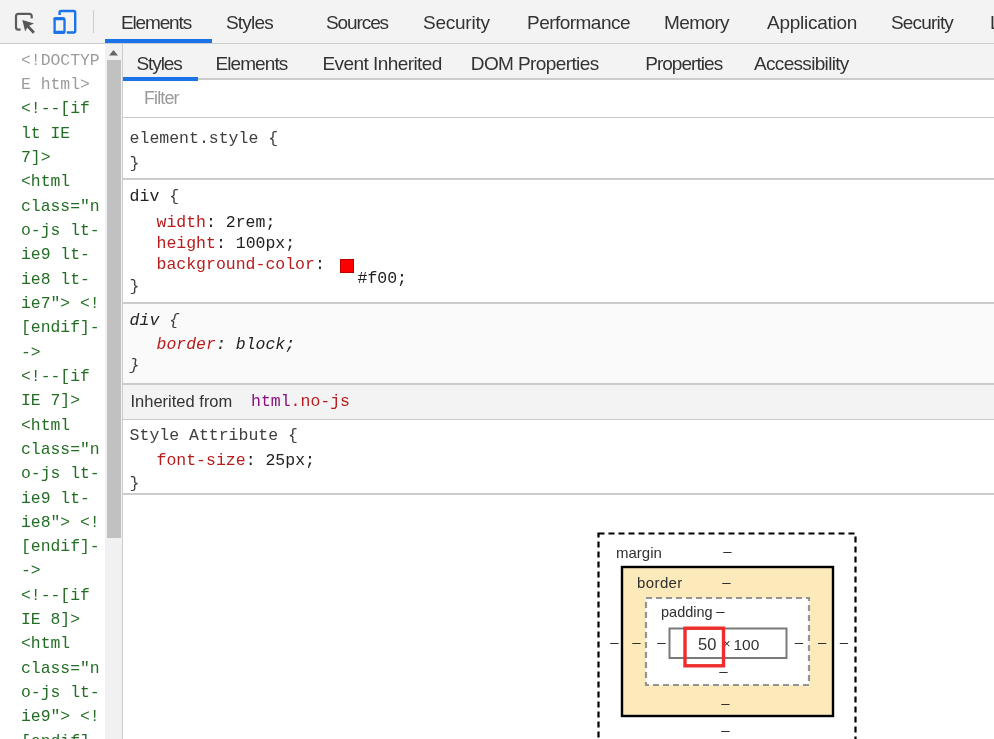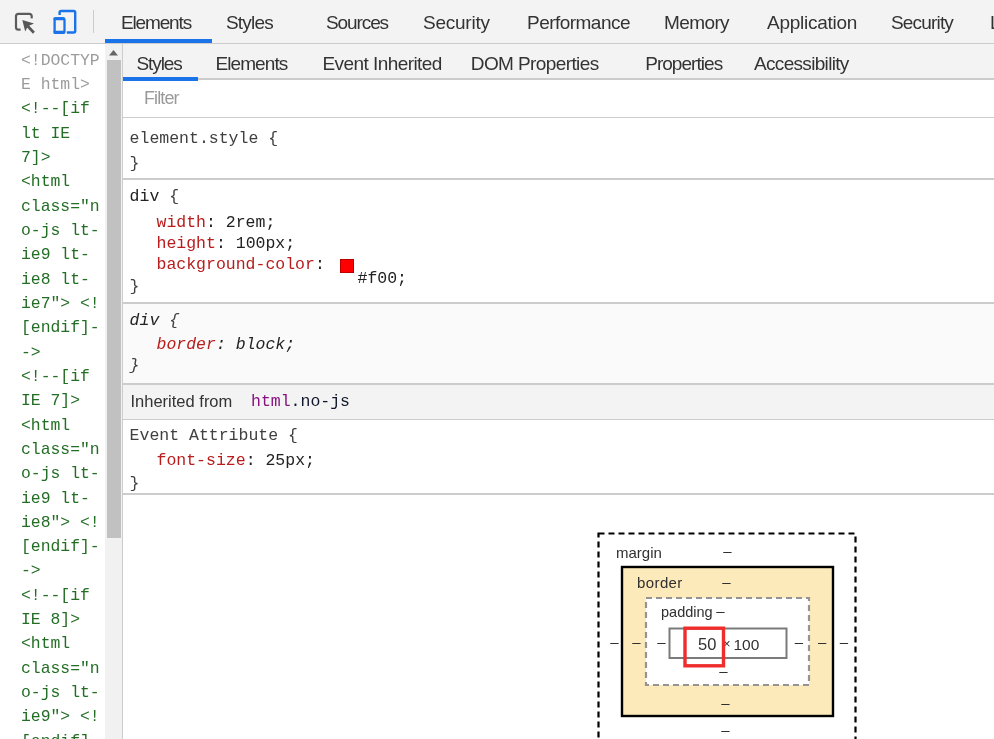--- a/index.html
+++ b/index.html
@@ -142,25 +142,25 @@
 
 <div class="abs" id="sec3"></div>
 <div class="abs" id="b3"></div>
 <div class="mono it" style="left:129.6px;top:310.5px">div <span class="gry">{</span></div>
 <div class="mono it" style="left:156.5px;top:334.5px"><span class="red">border</span>: block;</div>
 <div class="mono it gry" style="left:129.6px;top:355.5px">}</div>
 
 <div class="abs" id="inh"></div>
 <div class="abs" id="b4"></div>
 <div class="sans" style="left:130.5px;top:391px">Inherited from</div>
-<div class="mono" style="left:251px;top:391.5px"><span style="color:#881280">html</span><span style="color:#0f172a">.no-js</span></div>
+<div class="mono" style="left:251px;top:391.5px"><span style="color:#881280">html</span><span style="color:#b91c1c">.no-js</span></div>
 
 <div class="abs" id="sec4"></div>
 <div class="abs" id="b5"></div>
-<div class="mono gry" style="left:129.6px;top:425.5px">Event Attribute {</div>
+<div class="mono gry" style="left:129.6px;top:425.5px">Style Attribute {</div>
 <div class="mono" style="left:156.5px;top:450.5px"><span class="red">font-size</span>: 25px;</div>
 <div class="mono gry" style="left:129.6px;top:473.5px">}</div>
 
 <svg class="abs" style="left:560px;top:520px" width="320" height="219" viewBox="0 0 320 219">
   <g font-family="Liberation Sans, sans-serif" font-size="15" fill="#303030">
     <rect x="38.5" y="13.5" width="257" height="210" fill="#fff" stroke="#000" stroke-width="2.2" stroke-dasharray="6,4"></rect>
     <rect x="62" y="47" width="211" height="149" fill="#fdeaba" stroke="#000" stroke-width="2.4"></rect>
     <rect x="86" y="78" width="163" height="87" fill="#fff" stroke="#949494" stroke-width="2.2" stroke-dasharray="6,4"></rect>
     <rect x="109.5" y="108.5" width="117" height="29.5" fill="#fff" stroke="#7a7a7a" stroke-width="2"></rect>
     <text x="56" y="38">margin</text>

